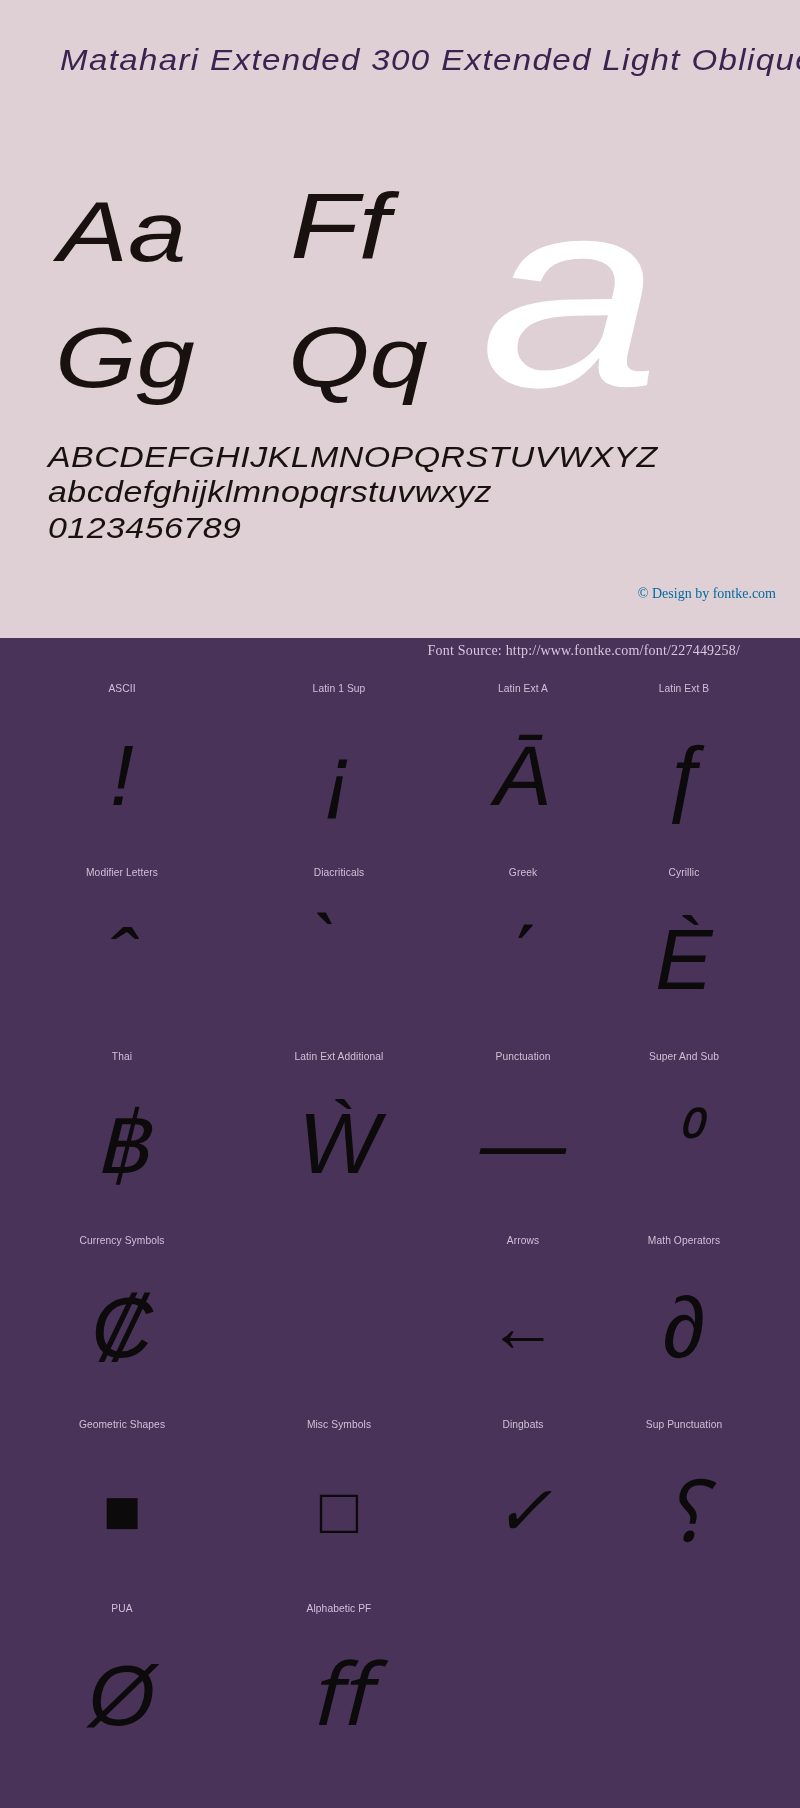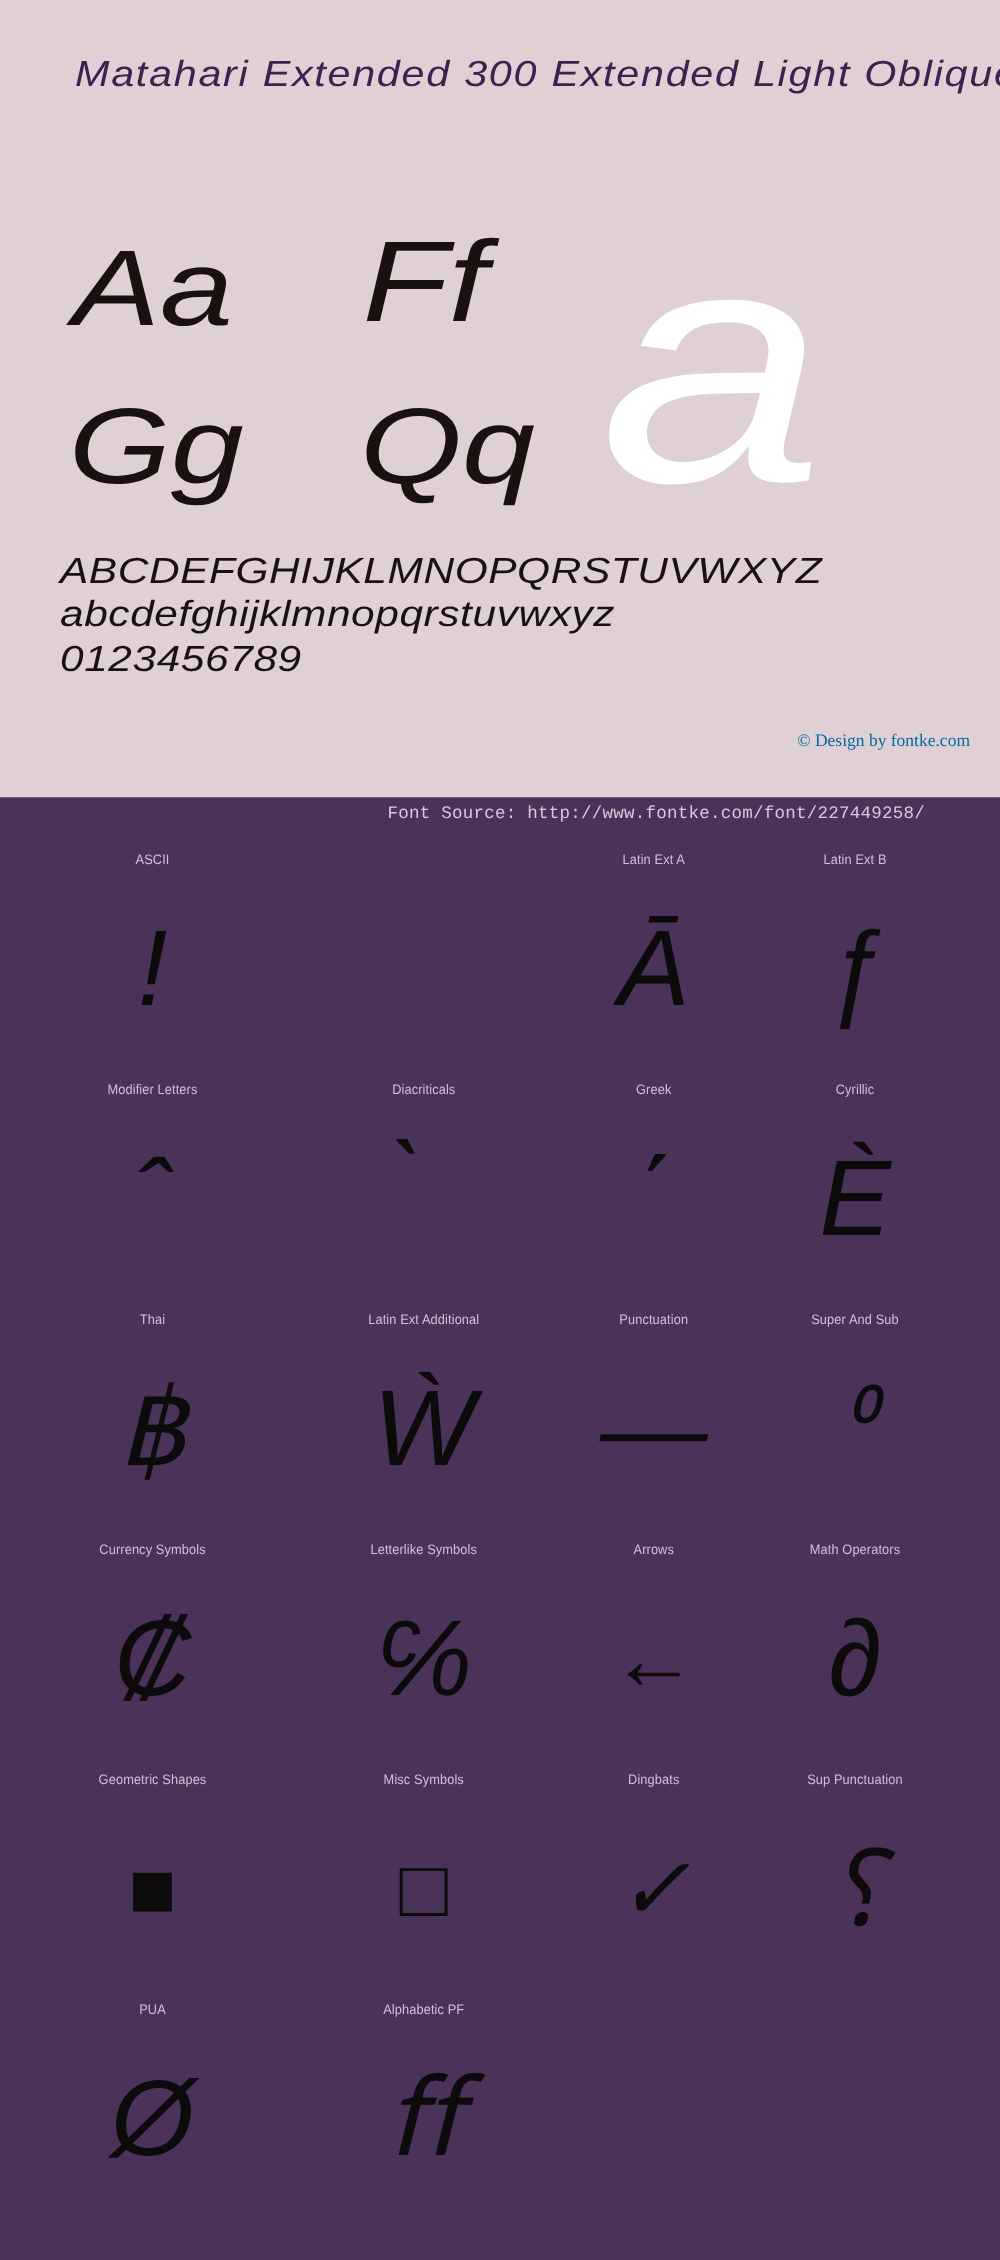--- a/index.html
+++ b/index.html
@@ -85,21 +85,21 @@
   }
 
   
   .source-bar {
     position:absolute; left:0; top:638px;
     width:800px; height:32px;
     background:#4a3359;
   }
   .source-text {
     position:absolute; right:60px; top:5px;
-    font-family:Liberation Mono, monospace;
+    font-family:Liberation Serif, serif;
     font-size:14px;
     color:#d7c9de;
     letter-spacing:0.2px;
     white-space:nowrap;
   }
 
   
   .blocks {
     position:absolute; left:0; top:672px;
     width:644px; height:1136px;
@@ -181,20 +181,24 @@
     <div class="source-text">Font Source: http://www.fontke.com/font/227449258/</div>
   </div>
 
   <div class="blocks">
 
     <div class="block-row">
       <div class="block-cell c0">
         <div class="block-label">ASCII</div>
         <div class="block-glyph">!</div>
       </div>
+      <div class="block-cell c1">
+        <div class="block-label">Latin 1 Sup</div>
+        <div class="block-glyph">¡</div>
+      </div>
       <div class="block-cell c2">
         <div class="block-label">Latin Ext A</div>
         <div class="block-glyph">Ā</div>
       </div>
       <div class="block-cell c3">
         <div class="block-label">Latin Ext B</div>
         <div class="block-glyph">ƒ</div>
       </div>
     </div>
 
@@ -234,24 +238,20 @@
         <div class="block-label">Super And Sub</div>
         <div class="block-glyph sm">⁰</div>
       </div>
     </div>
 
     <div class="block-row">
       <div class="block-cell c0">
         <div class="block-label">Currency Symbols</div>
         <div class="block-glyph">₡</div>
       </div>
-      <div class="block-cell c1">
-        <div class="block-label">Letterlike Symbols</div>
-        <div class="block-glyph">℅</div>
-      </div>
       <div class="block-cell c2">
         <div class="block-label">Arrows</div>
         <div class="block-glyph sm">←</div>
       </div>
       <div class="block-cell c3">
         <div class="block-label">Math Operators</div>
         <div class="block-glyph">∂</div>
       </div>
     </div>
 

